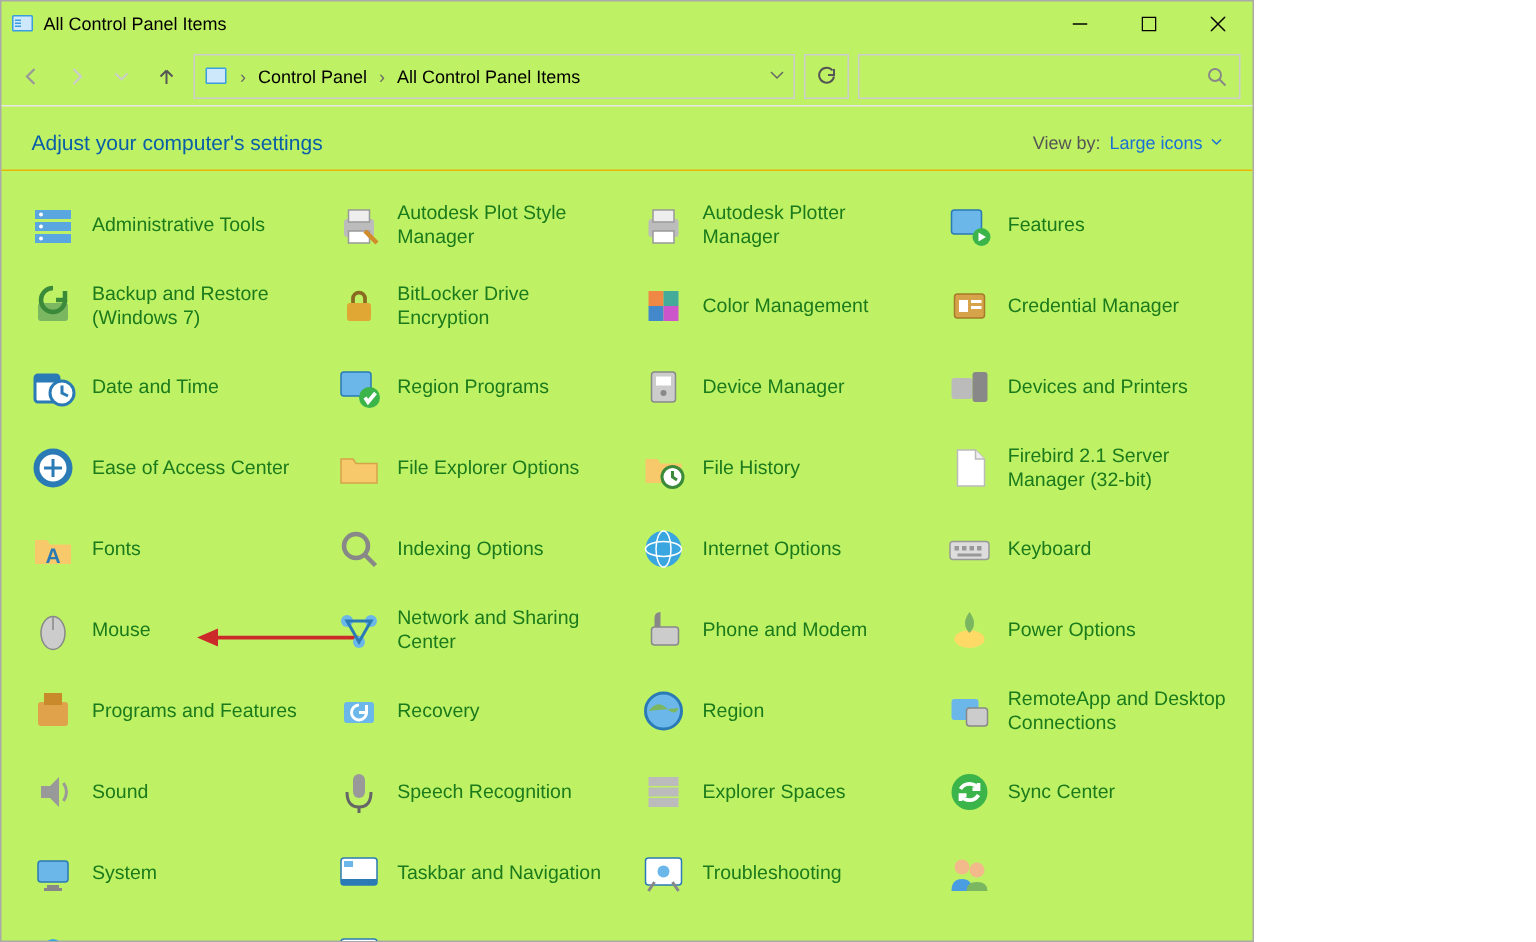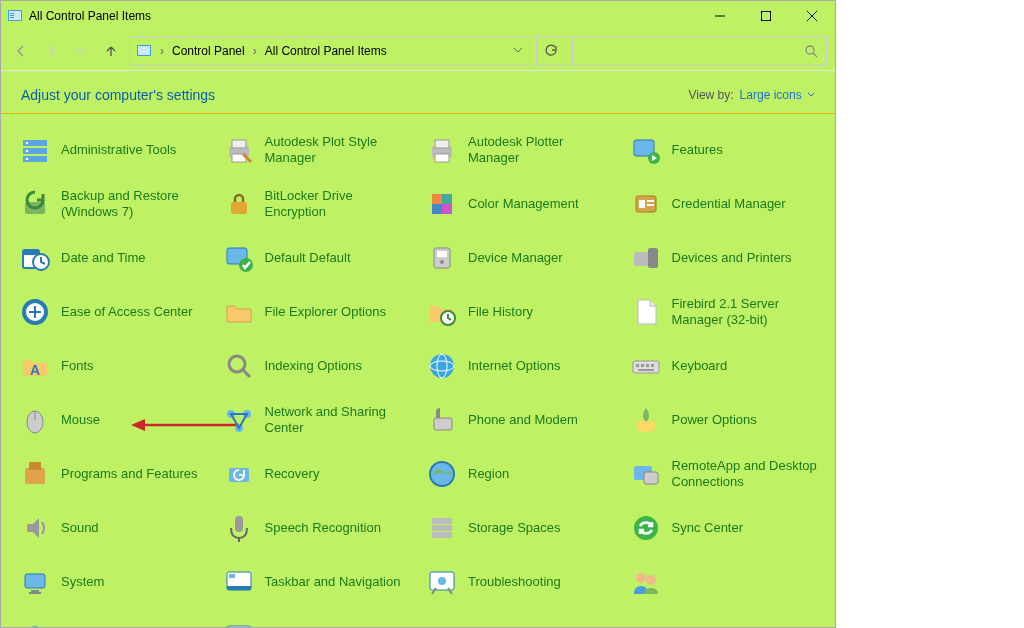--- a/index.html
+++ b/index.html
@@ -227,21 +227,21 @@
           <span class="lbl">Date and Time</span>
         </div>
         <div class="item">
           <span class="ic">
             <svg viewBox="0 0 32 32" width="32" height="32">
               <rect x="4" y="6" width="20" height="16" rx="2" fill="#6bb7ea" stroke="#2a7ab5"></rect>
               <circle cx="23" cy="23" r="7" fill="#3bb54a"></circle>
               <path d="M20 23 L22 26 L27 20" stroke="#fff" stroke-width="2.5" fill="none"></path>
             </svg>
           </span>
-          <span class="lbl">Default Default</span>
+          <span class="lbl">Region Programs</span>
         </div>
         <div class="item">
           <span class="ic">
             <svg viewBox="0 0 32 32" width="32" height="32">
               <rect x="8" y="6" width="16" height="20" rx="2" fill="#ccc" stroke="#888"></rect>
               <rect x="11" y="9" width="10" height="6" fill="#fff"></rect>
               <circle cx="16" cy="20" r="2" fill="#888"></circle>
             </svg>
           </span>
           <span class="lbl">Device Manager</span>
@@ -433,21 +433,21 @@
           <span class="lbl">Speech Recognition</span>
         </div>
         <div class="item">
           <span class="ic">
             <svg viewBox="0 0 32 32" width="32" height="32">
               <rect x="6" y="6" width="20" height="6" fill="#bbb"></rect>
               <rect x="6" y="13" width="20" height="6" fill="#bbb"></rect>
               <rect x="6" y="20" width="20" height="6" fill="#bbb"></rect>
             </svg>
           </span>
-          <span class="lbl">Storage Spaces</span>
+          <span class="lbl">Explorer Spaces</span>
         </div>
         <div class="item">
           <span class="ic">
             <svg viewBox="0 0 32 32" width="32" height="32">
               <circle cx="16" cy="16" r="12" fill="#3bb54a"></circle>
               <path d="M10 14 A7 7 0 0 1 22 14 M22 18 A7 7 0 0 1 10 18" fill="none" stroke="#fff" stroke-width="2.5"></path>
               <path d="M22 10 L22 14 L18 14 M10 22 L10 18 L14 18" fill="none" stroke="#fff" stroke-width="2.5"></path>
             </svg>
           </span>
           <span class="lbl">Sync Center</span>

